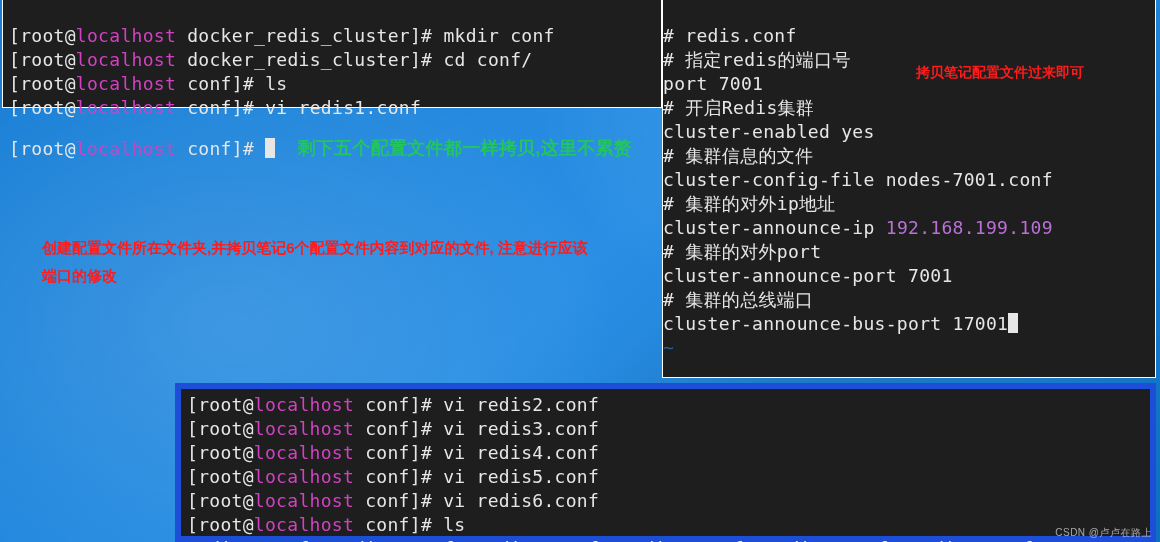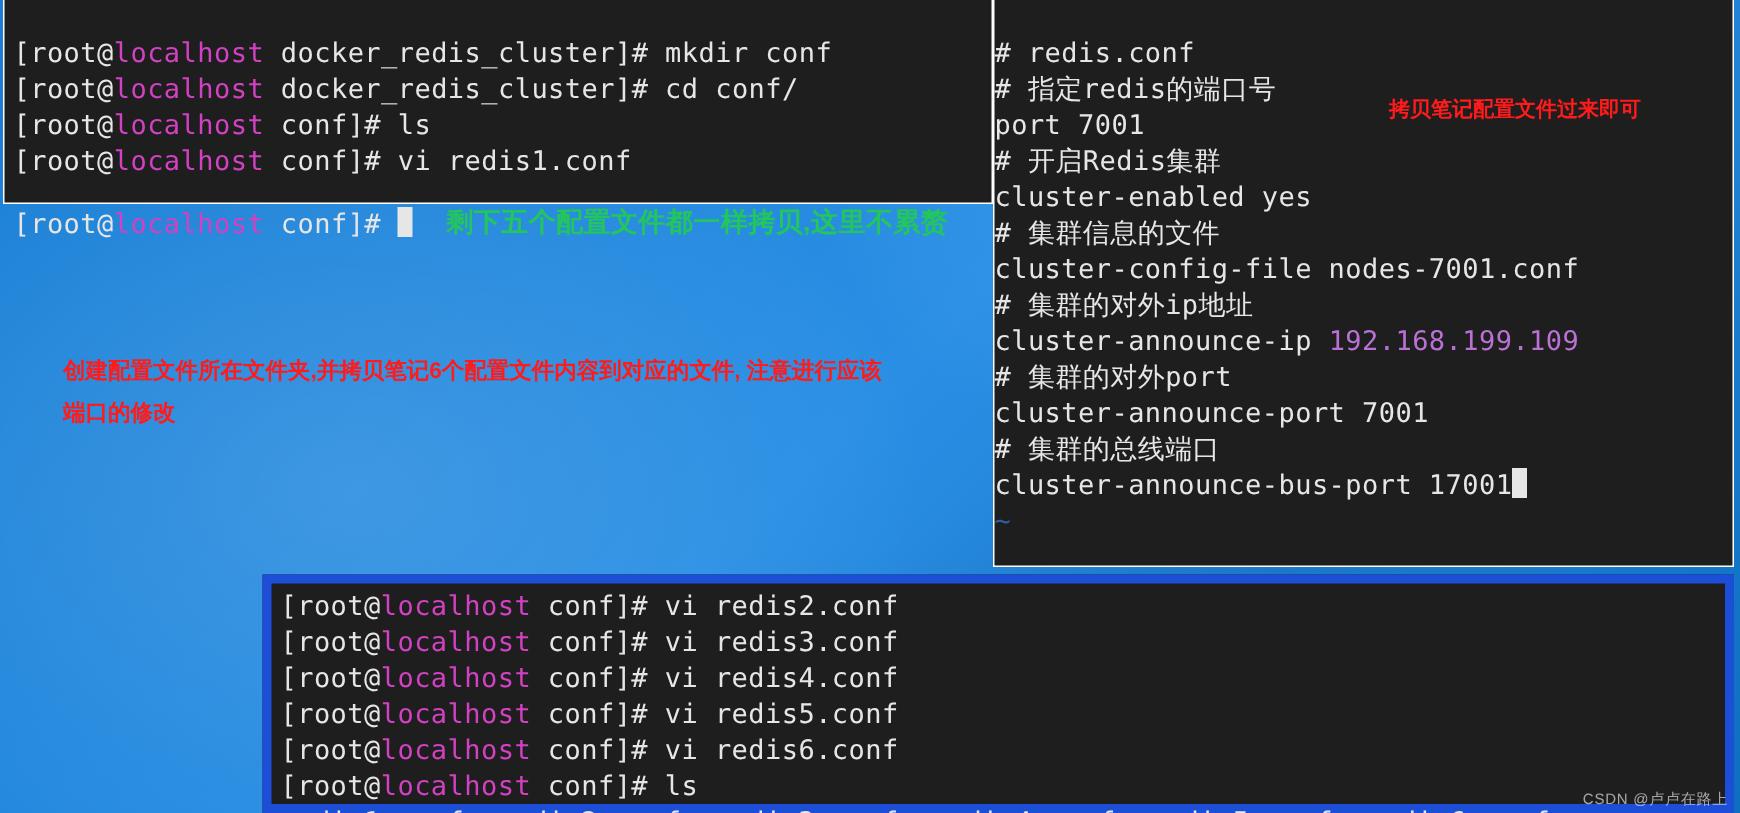--- a/index.html
+++ b/index.html
@@ -23,21 +23,21 @@
   }
   .term {
     background: #1e1e1e;
     color: #e6e6e6;
     font-size: 18px;
     line-height: 24px;
     letter-spacing: 0.3px;
     white-space: pre;
     position: absolute;
   }
-  .term1 { top: 0; left: 2px; width: 660px; height: 136px; border: 1px solid #fff; border-top: none; }
+  .term1 { top: 0; left: 2px; width: 660px; height: 108px; border: 1px solid #fff; border-top: none; }
   .pad1 { padding: 0 6px 0 6px; }
   .term2 { top: 0; right: 4px; left: 662px; height: 378px; border: 1px solid #fff; border-top: none; padding-bottom: 6px; }
   .term3 { top: 383px; left: 175px; right: 4px; height: 159px; padding: 4px 6px 16px 6px; border: 6px solid #1d4ed8; }
   .host { color: #d241c2; }
   .ip { color: #bb70d6; }
   .inline-red {
     color: #22c55e;
     font-family: "Microsoft YaHei", sans-serif;
     font-size: 18px;
     font-weight: 700;
@@ -53,21 +53,21 @@
     color: #ff1b1b;
     font-family: "Microsoft YaHei", sans-serif;
     font-size: 15px;
     font-weight: 700;
     line-height: 28px;
     width: 560px;
   }
   .note-right {
     position: absolute;
     top: 64px;
-    right: 34px;
+    right: 44px;
     color: #ff1b1b;
     font-family: Liberation Mono, monospace;
     font-size: 14px;
     font-weight: 700;
     width: 200px;
   }
   .cursor {
     display: inline-block;
     width: 10px;
     height: 20px;

